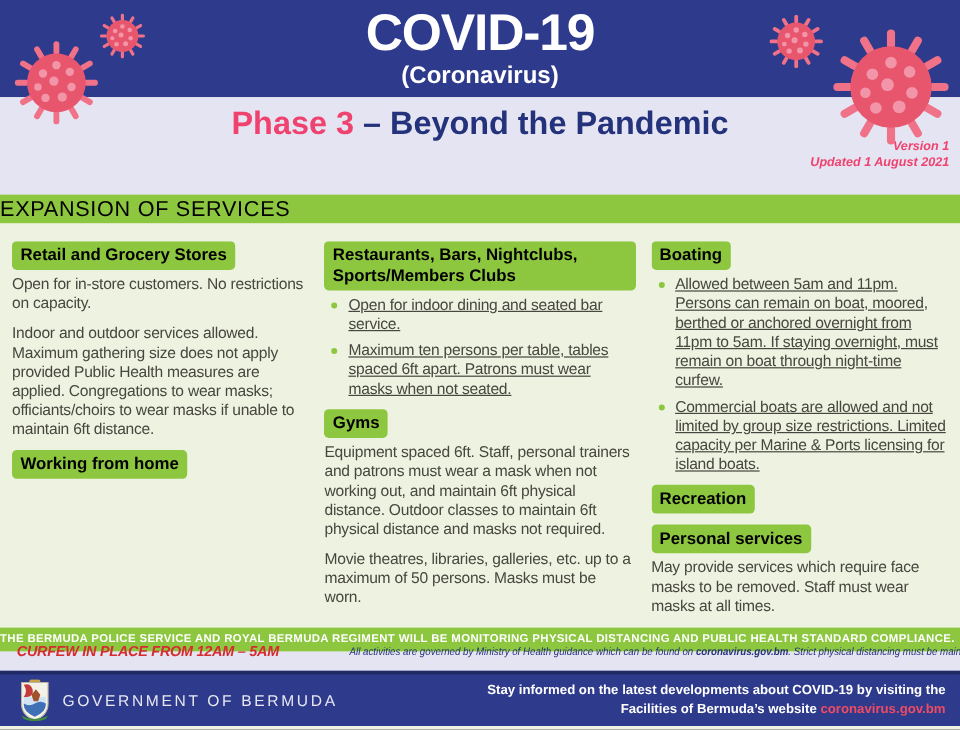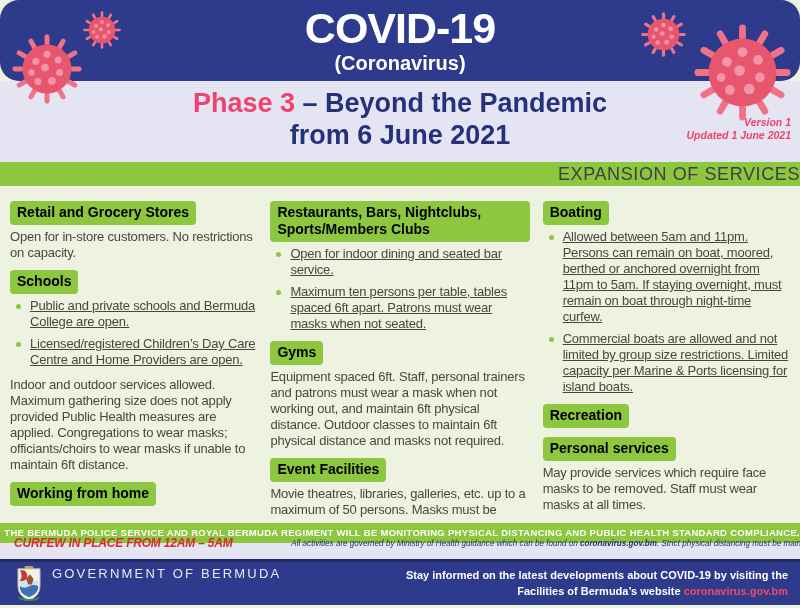--- a/index.html
+++ b/index.html
@@ -6,54 +6,54 @@
     --navy:#2e3a8c; --navy-dark:#1f2a66; --lavender:#e5e4f2; --green:#8dc63f;
     --pink:#ef426f; --red:#d62b31; --bg:#eef3e1; --body:#47473f; --heading-navy:#24327b;
     --virus:#e8566e; --virus-dot:#f295a8; --virus-spike:#ef7288; --link-red:#ef4b63;
   }
   *{margin:0;padding:0;box-sizing:border-box;}
   html,body{background:#888;}
   body{font-family:"Liberation Sans",sans-serif;}
   .poster{position:relative;width:800px;height:608px;background:var(--bg);overflow:hidden;margin:0 auto;}
 
   
-  .band-navy{height:81px;background:var(--navy);color:#fff;text-align:center;padding-top:6px;border-radius:19px;}
+  .band-navy{height:81px;background:var(--navy);color:#fff;text-align:center;padding-top:6px;}
   .covid-title{font-size:43px;font-weight:bold;letter-spacing:-1px;line-height:1.05;}
   .covid-sub{font-size:20px;font-weight:bold;margin-top:1px;}
   .band-lavender{position:relative;height:81px;background:var(--lavender);text-align:center;padding-top:7px;}
   .phase-line{font-size:27px;font-weight:bold;color:var(--heading-navy);line-height:1.18;}
   .phase-pink{color:var(--pink);}
   .version{position:absolute;right:9px;bottom:20px;color:var(--pink);font-size:10.5px;font-weight:bold;font-style:italic;text-align:right;line-height:1.25;}
-  .band-green{height:24px;background:var(--green);color:#404040;text-align:right;font-size:18px;line-height:24px;letter-spacing:.6px;}
+  .band-green{height:24px;background:var(--green);color:#000000;text-align:left;font-size:18px;line-height:24px;letter-spacing:.6px;}
 
   
   .virus{position:absolute;z-index:3;}
 
   
   .columns{display:flex;height:337px;padding:15px 8px 0 10px;gap:13px;overflow:hidden;}
   .col{overflow:hidden;}
   .col-1{width:250px;}.col-2{width:262px;}.col-3{width:252px;}
   .sec + .sec{margin-top:9px;}
   .badge-row{margin-bottom:4px;}
   .badge{display:inline-block;background:var(--green);color:#000000;font-weight:bold;font-size:14px;line-height:1.22;padding:3px 7px 4px;border-radius:4px;max-width:100%;}
   .sec p{font-size:13px;letter-spacing:-.2px;color:var(--body);line-height:16px;}
   .sec ul{list-style:none;padding-left:4px;}
   .sec li{position:relative;padding-left:16px;font-size:13px;letter-spacing:-.2px;color:var(--body);line-height:16px;margin-bottom:6px;text-decoration:underline;}
   .sec li::before{content:"";position:absolute;left:2px;top:5.5px;width:5px;height:5px;border-radius:50%;background:var(--green);}
 
   
-  .police-bar{height:20px;background:var(--green);color:#fff;font-weight:bold;font-size:9.5px;letter-spacing:.3px;text-align:right;line-height:20px;}
+  .police-bar{height:20px;background:var(--green);color:#fff;font-weight:bold;font-size:9.5px;letter-spacing:.3px;text-align:left;line-height:20px;}
   .curfew-bar{height:15px;background:var(--lavender);display:flex;align-items:center;justify-content:space-between;padding:0 13px 16px 14px;}
   .curfew{color:var(--red);font-weight:bold;font-style:italic;font-size:12px;letter-spacing:-.2px;white-space:nowrap;}
   .note{color:var(--heading-navy);font-style:italic;font-size:9px;white-space:nowrap;transform:scaleX(.9);transform-origin:right center;}
   .note b{font-weight:bold;}
 
   
   .footer{height:46px;background:var(--navy);border-top:3px solid var(--navy-dark);display:flex;align-items:center;justify-content:space-between;padding:0 12px 0 16px;color:#fff;}
-  .gov{display:flex;gap:10px;}
+  .gov{display:flex;align-items:center;gap:10px;}
   .gov-label{font-size:13px;letter-spacing:2.2px;color:#e8e8f2;}
   .tagline{text-align:right;font-weight:bold;font-size:11px;line-height:1.45;}
   .tagline .link{color:var(--link-red);}
 </style>
 </head>
 <body>
 
 <svg width="0" height="0" style="position:absolute">
   <defs>
     <symbol id="virus-sym" viewBox="0 0 100 100">
@@ -112,43 +112,35 @@
 
   <header class="band-navy">
     <div class="covid-title">COVID-19</div>
     <div class="covid-sub">(Coronavirus)</div>
   </header>
 
   <div class="band-lavender">
     <div class="phase-line">
       <span class="phase-pink">Phase 3</span><span> – Beyond the Pandemic</span>
     </div>
-    <div class="phase-line">from 6 June 2021</div>
     <div class="version">
       <div>Version 1</div>
-      <div>Updated 1 June 2021</div>
+      <div>Updated 1 August 2021</div>
     </div>
   </div>
 
   <div class="band-green">
     <span>EXPANSION OF SERVICES</span>
   </div>
 
   <main class="columns" id="cols">
       <div class="col col-1">
         <section class="sec">
           <div class="badge-row"><span class="badge">Retail and Grocery Stores</span></div>
           <p>Open for in-store customers. No restrictions on capacity.</p>
-        </section>
-        <section class="sec">
-          <div class="badge-row"><span class="badge">Schools</span></div>
-          <ul>
-            <li>Public and private schools and Bermuda College are open.</li>
-            <li>Licensed/registered Children’s Day Care Centre and Home Providers are open.</li>
-          </ul>
         </section>
         <section class="sec">
           <p>Indoor and outdoor services allowed. Maximum gathering size does not apply provided Public Health measures are applied. Congregations to wear masks; officiants/choirs to wear masks if unable to maintain 6ft distance.</p>
         </section>
         <section class="sec">
           <div class="badge-row"><span class="badge">Working from home</span></div>
         </section>
       </div>
       <div class="col col-2">
         <section class="sec">
@@ -156,21 +148,20 @@
           <ul>
             <li>Open for indoor dining and seated bar service.</li>
             <li>Maximum ten persons per table, tables spaced 6ft apart. Patrons must wear masks when not seated.</li>
           </ul>
         </section>
         <section class="sec">
           <div class="badge-row"><span class="badge">Gyms</span></div>
           <p>Equipment spaced 6ft. Staff, personal trainers and patrons must wear a mask when not working out, and maintain 6ft physical distance. Outdoor classes to maintain 6ft physical distance and masks not required.</p>
         </section>
         <section class="sec">
-          <div class="badge-row"><span class="badge">Event Facilities</span></div>
           <p>Movie theatres, libraries, galleries, etc. up to a maximum of 50 persons. Masks must be worn.</p>
         </section>
       </div>
       <div class="col col-3">
         <section class="sec">
           <div class="badge-row"><span class="badge">Boating</span></div>
           <ul>
             <li>Allowed between 5am and 11pm. Persons can remain on boat, moored, berthed or anchored overnight from 11pm to 5am. If staying overnight, must remain on boat through night-time curfew.</li>
             <li>Commercial boats are allowed and not limited by group size restrictions. Limited capacity per Marine &amp; Ports licensing for island boats.</li>
           </ul>

